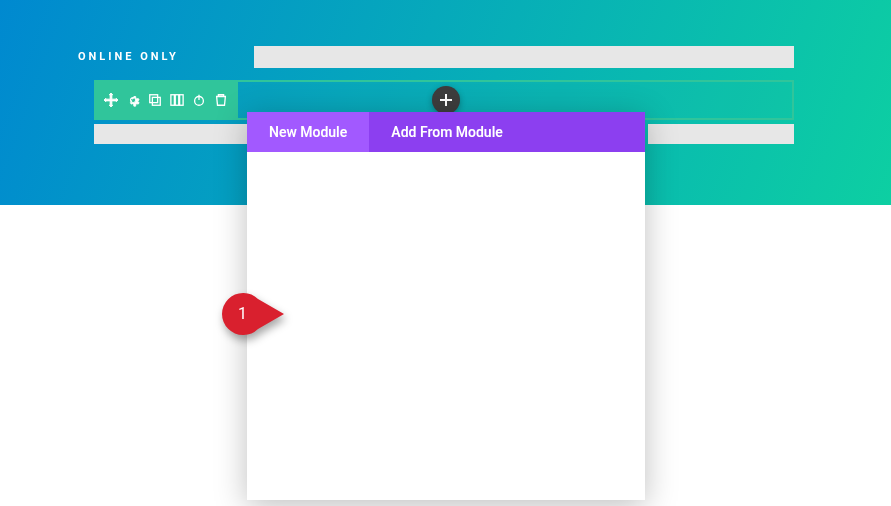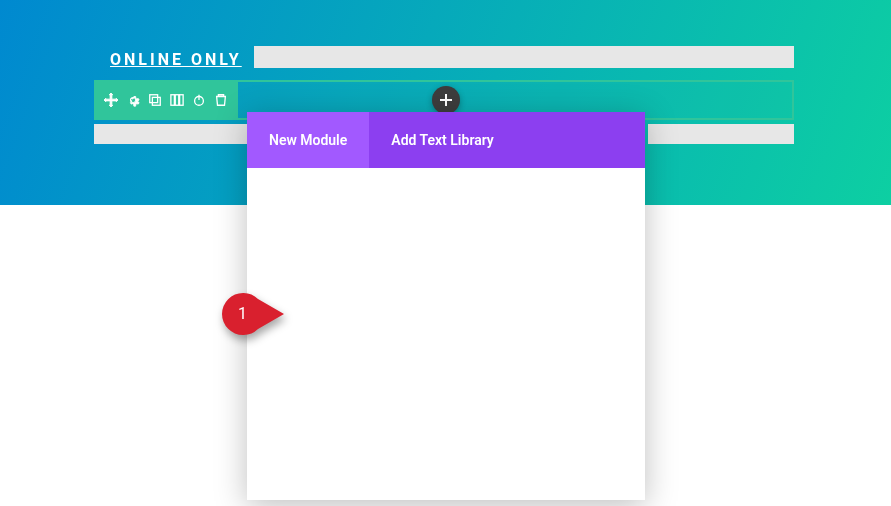--- a/index.html
+++ b/index.html
@@ -3,22 +3,22 @@
 <meta charset="utf-8">
 <style>
   * { box-sizing: border-box; margin: 0; padding: 0; }
   html, body { width: 891px; height: 506px; font-family: -apple-system, "Segoe UI", Roboto, sans-serif; }
   .page { width: 891px; height: 506px; background: #fff; position: relative; overflow: hidden; }
   .hero {
     position: absolute; left: 0; top: 0; right: 0; height: 205px;
     background: linear-gradient(110deg, #0089d0 0%, #0dcfa2 100%);
   }
   .label-online {
-    position: absolute; left: 110px; top: 50px;
-    color: #fff; font-size: 16px; font-weight: 700; letter-spacing: 3px; text-decoration: underline;
+    position: absolute; left: 78px; top: 50px;
+    color: #fff; font-size: 11px; font-weight: 700; letter-spacing: 3px;
   }
   .placeholder-bar-top { position: absolute; left: 254px; top: 46px; width: 540px; height: 22px; background: #e7e7e7; }
   .placeholder-bar-left { position: absolute; left: 94px; top: 124px; width: 153px; height: 20px; background: #e7e7e7; }
   .placeholder-bar-right { position: absolute; left: 648px; top: 124px; width: 146px; height: 20px; background: #e7e7e7; }
 
   .row-outline {
     position: absolute; left: 94px; top: 80px; width: 700px; height: 40px;
     border: 2px solid #30c59b; background: rgba(48,197,155,0.08);
   }
   .row-toolbar {
@@ -48,21 +48,21 @@
   }
   .modal-header {
     height: 60px; background: #6b2fb3;
     display: flex; align-items: center; justify-content: space-between;
     padding: 0 22px; color: #fff;
   }
   .modal-title { font-size: 17px; font-weight: 600; }
   .modal-close { width: 16px; height: 16px; cursor: pointer; display:flex; align-items:center; justify-content:center; }
   .modal-close svg { width: 14px; height: 14px; stroke: #fff; stroke-width: 2; }
 
-  .modal-tabs { height: 56px; background: #8c3ff0; display: flex; }
+  .modal-tabs { height: 40px; background: #8c3ff0; display: flex; }
   .tab {
     padding: 0 22px; color: #fff; font-size: 14px; font-weight: 600;
     display: flex; align-items: center; cursor: pointer;
   }
   .tab.active { background: #a259ff; }
 
   .modal-body { padding: 28px 30px; }
   .search-input {
     width: 100%; height: 34px; background: #e9e9ec; border: none;
     padding: 0 12px; font-size: 13px; color: #555; outline: none;
@@ -140,21 +140,21 @@
 
   <div class="add-handle">
     <svg viewBox="0 0 12 12">
         <path d="M5 0h2v5h5v2H7v5H5V7H0V5h5V0z"></path>
       </svg>
   </div>
 
   <div class="modal">
     <div class="modal-tabs">
       <div class="tab active">New Module</div>
-      <div class="tab">Add Text Library</div>
+      <div class="tab">Add From Module</div>
     </div>
   </div>
 
   <div class="annot-pointer">
     <svg viewBox="0 0 62 42">
       <path d="M21 0 A21 21 0 1 0 21 42 A21 21 0 0 0 36 36 L62 21 L36 6 A21 21 0 0 0 21 0 Z" fill="#d9202e"></path>
     </svg>
   </div>
   <div class="annot-num">1</div>
 

